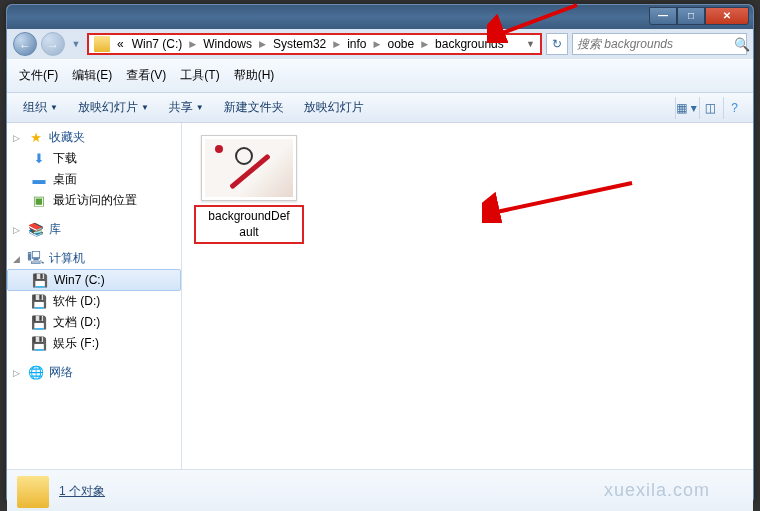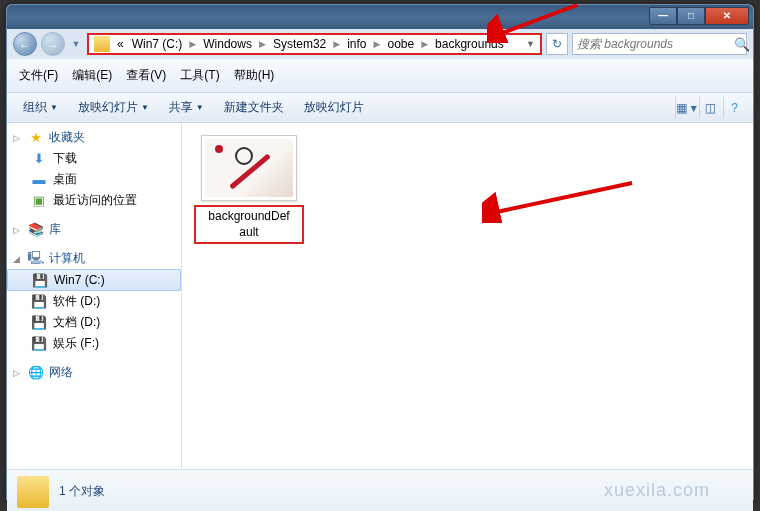--- a/index.html
+++ b/index.html
@@ -51,21 +51,21 @@
 .thumb { width: 110px; text-align: center; }
 .thumb-img { width: 96px; height: 66px; background: #fff; border: 1px solid #ccc; padding: 3px; box-shadow: 0 1px 2px rgba(0,0,0,.15); display: flex; align-items: center; justify-content: center; margin: 0 auto; position: relative; }
 .thumb-inner { width: 100%; height: 100%; background: linear-gradient(135deg,#f8f5f2 60%,#e8d8ce); position: relative; overflow: hidden; }
 .pen { position: absolute; width: 50px; height: 5px; background: #c0182b; top: 30px; left: 20px; transform: rotate(-40deg); border-radius: 2px; }
 .ring { position: absolute; width: 18px; height: 18px; border: 2px solid #333; border-radius: 50%; top: 8px; left: 30px; }
 .dot1 { position: absolute; width: 8px; height: 8px; background: #c0182b; border-radius: 50%; top: 6px; left: 10px; }
 .thumb-label { margin-top: 4px; padding: 2px 12px; border: 2px solid #d22; color: #000; line-height: 1.3; word-break: break-all; }
 .arrow { position: absolute; pointer-events: none; }
 .details { height: 44px; background: linear-gradient(#f5f9fd,#e8f0f8); border-top: 1px solid #d8e2ee; display: flex; align-items: center; padding: 0 10px; gap: 10px; }
 .det-icon { width: 32px; height: 32px; background: linear-gradient(#fce28a,#ebb734); border-radius: 2px; }
-.det-text { color: #2a4e78; }
+.det-text { color: #2a4e78; text-decoration: underline; }
 .statusbar { height: 22px; background: linear-gradient(#f2f6fb,#e1ebf6); border-top: 1px solid #c8d6e8; display: flex; align-items: center; padding: 0 8px; color: #333; }
 .status-right { margin-left: auto; display: flex; align-items: center; gap: 4px; }
 .watermark { position: absolute; bottom: 10px; right: 50px; color: rgba(80,120,160,.35); font-size: 18px; letter-spacing: 1px; pointer-events: none; }
 </style>
 </head>
 <body>
 
 <div class="window">
 
   <div class="titlebar">

